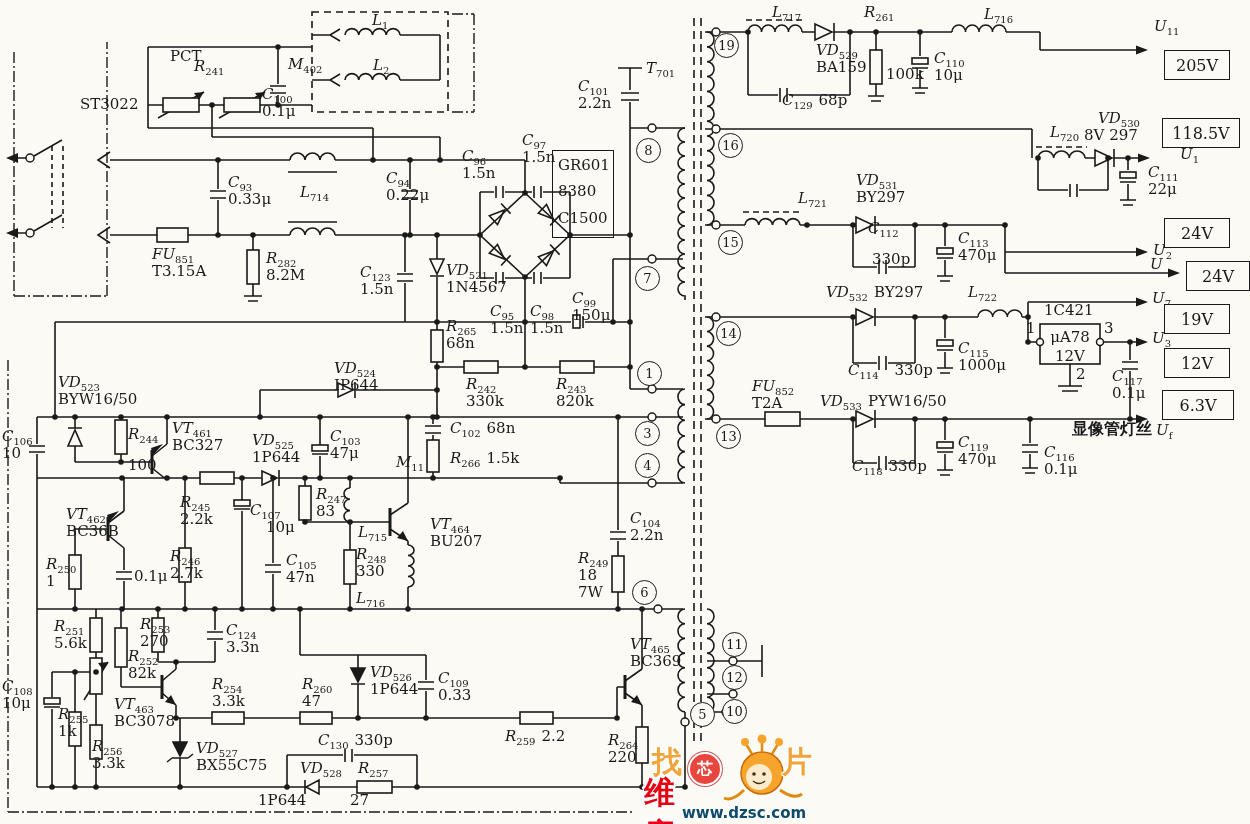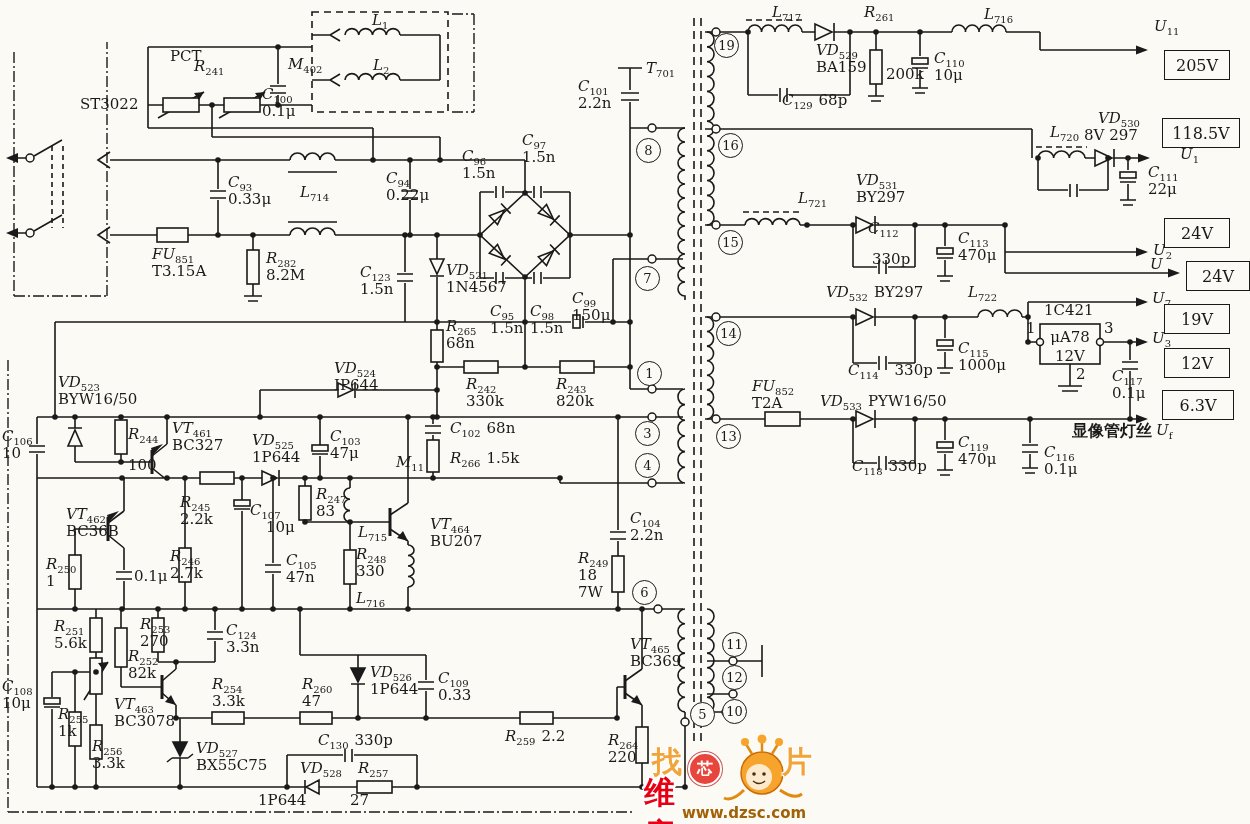--- a/index.html
+++ b/index.html
@@ -14,30 +14,30 @@
   .in .v{margin-left:6px;}
   .plain{font-style:normal;}
   .term{position:absolute;width:25px;height:25px;box-sizing:border-box;border:1.6px solid #1a1a1a;
         border-radius:50%;background:#fbfaf5;font-size:13px;display:flex;align-items:center;
         justify-content:center;z-index:4;}
   .obox{position:absolute;box-sizing:border-box;border:1.8px solid #1a1a1a;font-size:16px;
         display:flex;align-items:center;justify-content:center;background:#fbfaf5;z-index:4;}
   .icbox{position:absolute;box-sizing:border-box;font-size:15px;text-align:center;z-index:4;line-height:1.25;}
   .grbox{position:absolute;box-sizing:border-box;border:1.6px solid #1a1a1a;font-size:15px;
          padding:1px 5px;line-height:1.75;z-index:4;background:transparent;}
-  .cn{font-family:Liberation Serif, serif;font-size:16px;font-weight:bold;}
+  .cn{font-family:Liberation Mono, monospace;font-size:16px;font-weight:bold;}
   .wm{position:absolute;z-index:6;}
   .wm .gold{position:absolute;font:bold 30px "DejaVu Sans",sans-serif;
         text-shadow:-1px -1px 0 #fff,1px -1px 0 #fff,-1px 1px 0 #fff,1px 1px 0 #fff;}
   .wm .badge{position:absolute;width:30px;height:30px;border-radius:50%;border:2px solid #fff;
         display:flex;align-items:center;justify-content:center;
         font:bold 16px "DejaVu Sans",sans-serif;color:#fff;box-shadow:0 0 0 1px #c55;}
   .wm .red{position:absolute;font:900 31px "DejaVu Sans",sans-serif;letter-spacing:3px;
         text-shadow:-2px -2px 0 #fff,2px -2px 0 #fff,-2px 2px 0 #fff,2px 2px 0 #fff,0 2px 0 #fff;}
-  .wm .url{position:absolute;font:bold 15px "DejaVu Sans",sans-serif;color:#a16207;}
+  .wm .url{position:absolute;font:bold 15px "DejaVu Sans",sans-serif;color:#0c4a6e;}
 </style>
 </head>
 <body>
 
 <div id="stage">
 
 <svg width="1250" height="824" viewBox="0 0 1250 824">
   <g stroke="#1a1a1a" stroke-width="1.6" fill="none">
 
     <g stroke-dasharray="11 3 2 3" stroke-width="1.4">
@@ -457,37 +457,42 @@
 <div class="lbl st" style="left:630px;top:636px"><i>VT</i><sub>465</sub><span class="v">BC369</span></div>
 <div class="lbl st" style="left:608px;top:732px"><i>R</i><sub>264</sub><span class="v">220</span></div>
 <div class="lbl st" style="left:752px;top:378px"><i>FU</i><sub>852</sub><span class="v">T2A</span></div>
 <div class="lbl in" style="left:820px;top:393px"><i>VD</i><sub>533</sub><span class="v">PYW16/50</span></div>
 <div class="lbl in" style="left:852px;top:458px"><i>C</i><sub>118</sub><span class="v">330p</span></div>
 <div class="lbl st" style="left:958px;top:434px"><i>C</i><sub>119</sub><span class="v">470μ</span></div>
 <div class="lbl st" style="left:1044px;top:444px"><i>C</i><sub>116</sub><span class="v">0.1μ</span></div>
 <div class="lbl" style="left:772px;top:4px"><i>L</i><sub>717</sub></div>
 <div class="lbl st" style="left:816px;top:42px"><i>VD</i><sub>529</sub><span class="v">BA159</span></div>
 <div class="lbl" style="left:864px;top:4px"><i>R</i><sub>261</sub></div>
-<div class="lbl plain" style="left:886px;top:66px"><span>200k</span></div>
+<div class="lbl plain" style="left:886px;top:66px"><span>100k</span></div>
 <div class="lbl st" style="left:934px;top:50px"><i>C</i><sub>110</sub><span class="v">10μ</span></div>
 <div class="lbl" style="left:984px;top:6px"><i>L</i><sub>716</sub></div>
 <div class="lbl in" style="left:782px;top:92px"><i>C</i><sub>129</sub><span class="v">68p</span></div>
 <div class="lbl" style="left:1050px;top:124px"><i>L</i><sub>720</sub></div>
 <div class="lbl st" style="left:1098px;top:110px"><i>VD</i><sub>530</sub><span class="v" style="margin-left:-14px">8V 297</span></div>
 <div class="lbl st" style="left:1148px;top:164px"><i>C</i><sub>111</sub><span class="v">22μ</span></div>
 <div class="lbl" style="left:798px;top:190px"><i>L</i><sub>721</sub></div>
 <div class="lbl st" style="left:856px;top:172px"><i>VD</i><sub>531</sub><span class="v">BY297</span></div>
 <div class="lbl st" style="left:868px;top:220px"><i>C</i><sub>112</sub><span class="v" style="margin-top:14px;margin-left:4px">330p</span></div>
 <div class="lbl st" style="left:958px;top:230px"><i>C</i><sub>113</sub><span class="v">470μ</span></div>
 <div class="lbl in" style="left:826px;top:284px"><i>VD</i><sub>532</sub><span class="v">BY297</span></div>
 <div class="lbl in" style="left:848px;top:362px"><i>C</i><sub>114</sub><span class="v" style="margin-left:16px">330p</span></div>
 <div class="lbl st" style="left:958px;top:340px"><i>C</i><sub>115</sub><span class="v">1000μ</span></div>
 <div class="lbl" style="left:968px;top:284px"><i>L</i><sub>722</sub></div>
 <div class="lbl st" style="left:1112px;top:368px"><i>C</i><sub>117</sub><span class="v">0.1μ</span></div>
 
+<div class="grbox" style="left:552px;top:150px;width:62px;height:88px">
+  <div>GR601</div>
+      <div>8380</div>
+      <div>C1500</div>
+</div>
 
 <div class="lbl plain" style="left:1044px;top:302px"><span>1C421</span></div>
 <div class="icbox" style="left:1040px;top:328px;width:60px;height:36px">
   <div>μA78</div>
       <div>12V</div>
 </div>
 <div class="lbl plain" style="left:1026px;top:320px"><span>1</span></div>
 <div class="lbl plain" style="left:1104px;top:320px"><span>3</span></div>
 <div class="lbl plain" style="left:1076px;top:366px"><span>2</span></div>
 

